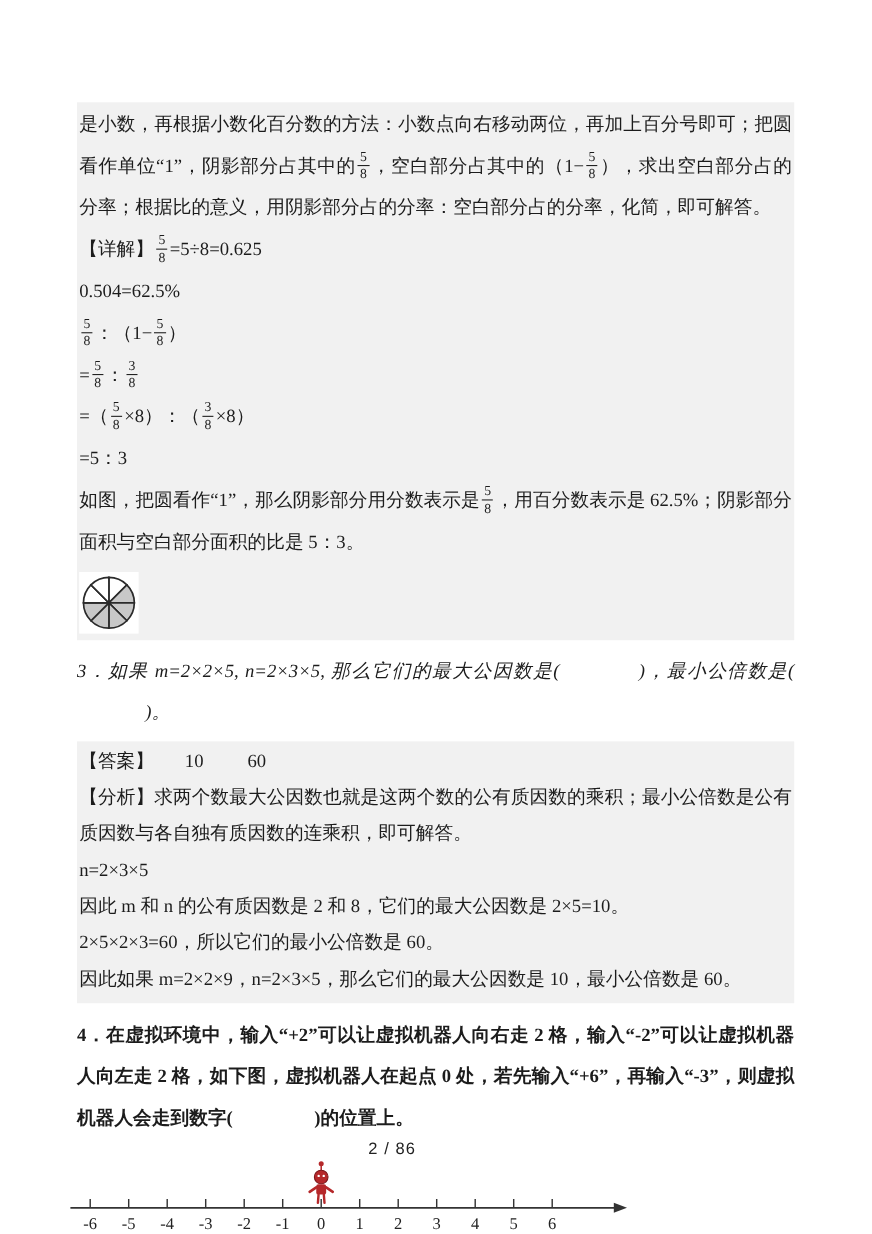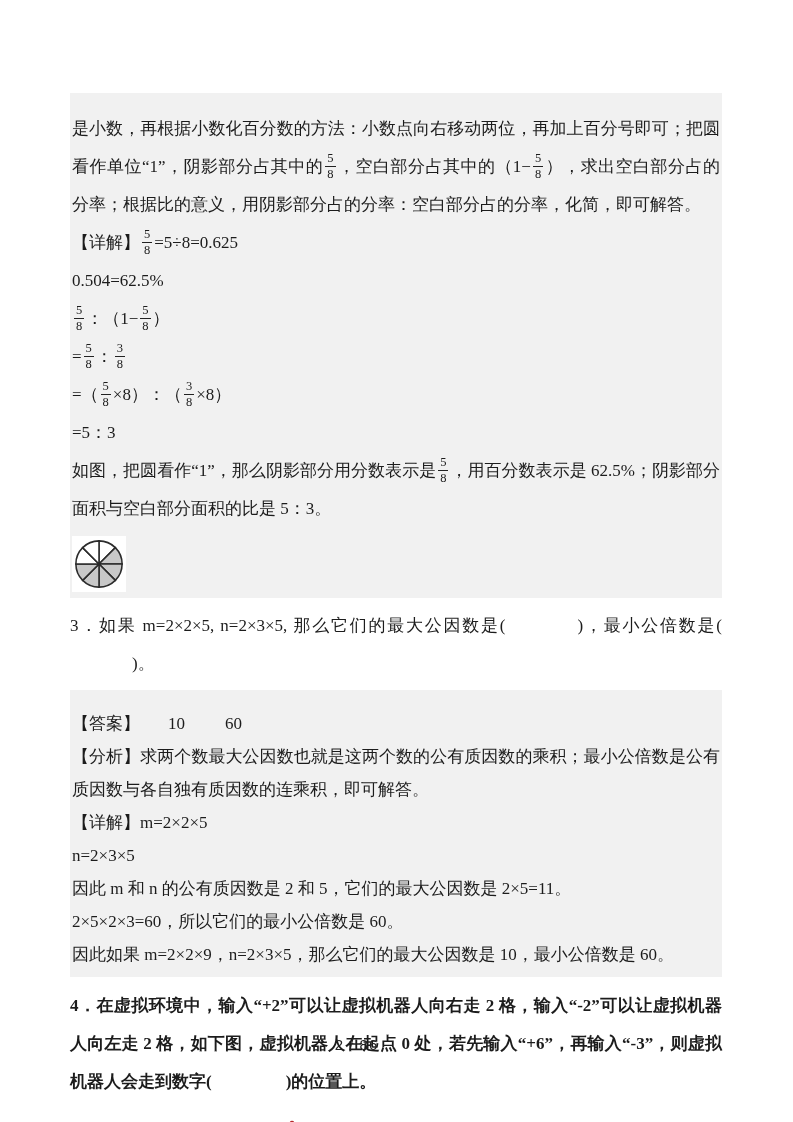--- a/index.html
+++ b/index.html
@@ -2,24 +2,24 @@
 <html><head>
 <meta charset="utf-8">
 <style>
   html,body { margin:0; padding:0; background:#ffffff; }
   .page {
     position:relative; width:793px; height:1122px; background:#ffffff;
     font-family:"Liberation Serif","DejaVu Serif",serif;
     color:#1c1c1c; font-size:17px; overflow:hidden;
   }
   .content { position:absolute; left:70px; top:93px; width:652px; }
-  .gray-block { background:#f1f1f1; padding:17px 2px 6px 2px; }
+  .gray-block { background:#f1f1f1; padding:1px 2px 6px 2px; }
   .para { line-height:38px; text-align:justify; margin:0; }
   .tight .para { line-height:33px; }
-  .q-row { margin:9px 0 7px 0; }
+  .q-row { margin:9px 0 7px 0;font-style:italic; }
   .q4-row { margin-top:10px;font-weight:bold; }
   .frac {
     display:inline-flex; flex-direction:column; align-items:center;
     vertical-align:middle; font-size:12.5px; line-height:1.15;
     margin:0 2px; transform:translateY(-2px);
   }
   .frac .num { border-bottom:1px solid #222; padding:0 2px; }
   .frac .den { padding:0 2px; }
   .gap { display:inline-block; height:1px; }
   .pie-box { background:#ffffff; width:54px; height:56px; margin:8px 0 0 0;
@@ -92,23 +92,22 @@
       </div>
     </div>
 
     <div class="q-row">
         <div class="para">3．如果 m=2×2×5, n=2×3×5, 那么它们的最大公因数是(<span class="gap" style="width: 72px;"></span>)，最小公倍数是(<span class="gap" style="width: 62px;"></span>)。</div>
       </div>
 
     <div class="gray-block tight">
         <div class="para">【答案】<span class="gap" style="width: 28px;"></span>10<span class="gap" style="width: 40px;"></span>60</div>
         <div class="para">【分析】求两个数最大公因数也就是这两个数的公有质因数的乘积；最小公倍数是公有质因数与各自独有质因数的连乘积，即可解答。</div>
-        <div class="para">【详解】m=2×2×5</div>
         <div class="para">n=2×3×5</div>
-        <div class="para">因此 m 和 n 的公有质因数是 2 和 5，它们的最大公因数是 2×5=11。</div>
+        <div class="para">因此 m 和 n 的公有质因数是 2 和 8，它们的最大公因数是 2×5=10。</div>
         <div class="para">2×5×2×3=60，所以它们的最小公倍数是 60。</div>
         <div class="para">因此如果 m=2×2×9，n=2×3×5，那么它们的最大公因数是 10，最小公倍数是 60。</div>
       </div>
 
     <div class="q4-row">
         <div class="para">4．在虚拟环境中，输入“+2”可以让虚拟机器人向右走 2 格，输入“-2”可以让虚拟机器人向左走 2 格，如下图，虚拟机器人在起点 0 处，若先输入“+6”，再输入“-3”，则虚拟机器人会走到数字(<span class="gap" style="width: 74px;"></span>)的位置上。</div>
       </div>
 
     <div class="numline-wrap">
       <svg id="numline-svg" width="520" height="80" viewBox="0 0 520 80">

